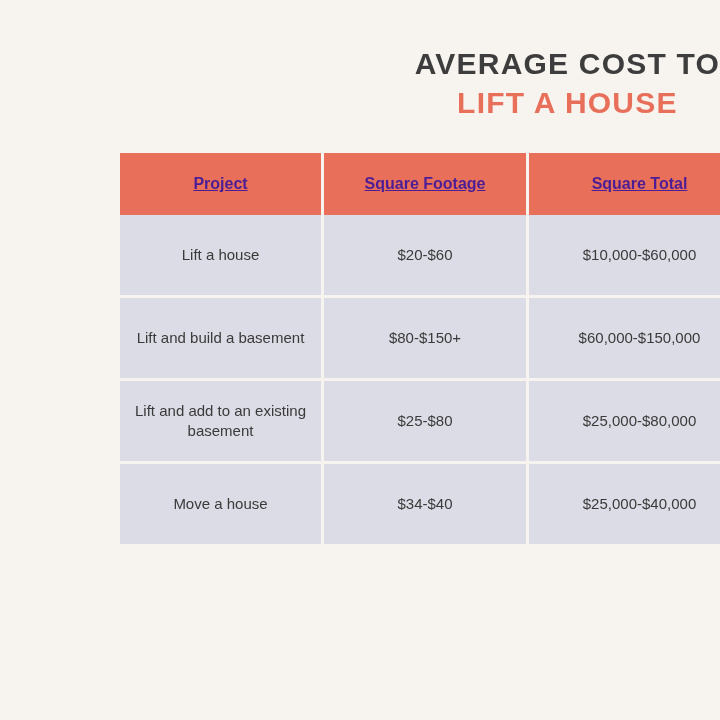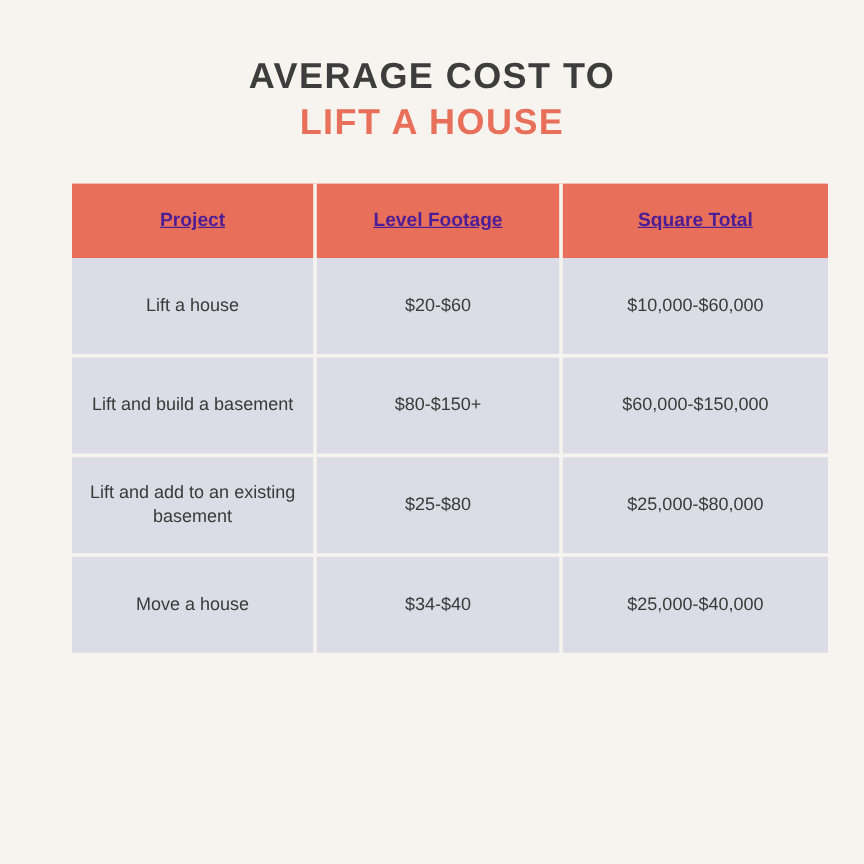--- a/index.html
+++ b/index.html
@@ -13,21 +13,21 @@
     font-family: "Liberation Sans", sans-serif;
     overflow: hidden;
   }
   .page {
     position: relative;
     width: 720px;
     height: 720px;
     box-sizing: border-box;
     display: flex;
     flex-direction: column;
-    align-items: center;
+    align-items: flex-end;
   }
   .title-block {
     margin-top: 46px;
     text-align: center;
     line-height: 1.18;
   }
   .title-line1 {
     font-size: 30px;
     font-weight: bold;
     letter-spacing: 1.2px;
@@ -95,21 +95,21 @@
   <div class="title-block">
     <div class="title-line1">AVERAGE COST TO</div>
     <div class="title-line2">LIFT A HOUSE</div>
   </div>
 
   <div class="table-wrap">
     <table class="cost-table">
       <thead>
         <tr>
           <th class="col-project">Project</th>
-          <th class="col-sqft">Level Footage</th>
+          <th class="col-sqft">Square Footage</th>
           <th class="col-total">Square Total</th>
         </tr>
       </thead>
       <tbody>
         <tr>
           <td>Lift a house</td>
           <td>$20-$60</td>
           <td>$10,000-$60,000</td>
         </tr>
         <tr>

